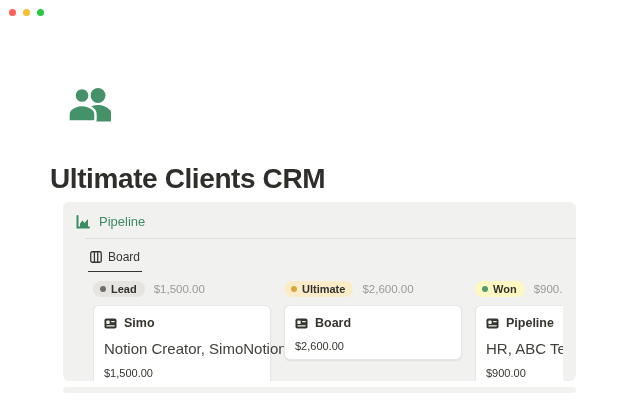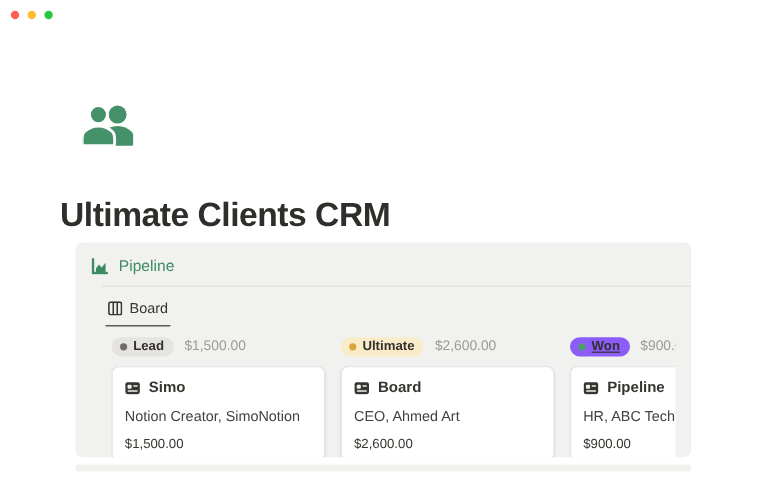--- a/index.html
+++ b/index.html
@@ -58,21 +58,21 @@
   .col-sum { font-size:11.5px; color:#9b9a97; margin-left:9px; white-space:nowrap; }
 
   .card {
     width:178px; background:#ffffff; border-radius:6px;
     border:1px solid rgba(15,15,15,0.10);
     box-shadow:0 1px 2px rgba(15,15,15,0.07);
     padding:10px 10px 7px 10px; cursor:pointer;
   }
   .card .name-row { display:flex; align-items:center; gap:7px; }
   .card .name { font-size:12.5px; font-weight:700; color:#37352f; white-space:nowrap; }
-  .card .subtitle { margin-top:10px; font-size:12px; color:#43413c; white-space:nowrap; }
+  .card .subtitle { margin-top:10px; font-size:15px; color:#43413c; white-space:nowrap; }
   .card .amount { margin-top:10px; font-size:11px; color:#37352f; white-space:nowrap; }
 
   .next-panel {
     position:absolute; left:63px; top:387px; width:513px; height:6px;
     background:#f1f1ef; border-radius:3px;
   }
   svg { display:block; }
 </style>
 </head>
 <body>
@@ -159,27 +159,26 @@
             <span>
               <svg width="13" height="11" viewBox="0 0 13 11">
                 <rect x="0.5" y="0.5" width="12" height="10" rx="1.8" fill="#37352f"></rect>
                 <rect x="2.3" y="2.6" width="3.4" height="3.4" rx="0.8" fill="#f1f1ef"></rect>
                 <rect x="7" y="3" width="3.8" height="1.2" rx="0.6" fill="#f1f1ef"></rect>
                 <rect x="2.3" y="7.2" width="8.5" height="1.2" rx="0.6" fill="#f1f1ef"></rect>
               </svg>
             </span>
             <span class="name">Board</span>
           </div>
-          <div class="subtitle">CEO, Ahmed Art</div>
           <div class="amount">$2,600.00</div>
         </div>
       </div>
       <div class="col">
         <div class="col-head">
-          <span class="pill" style="background: #8b5cf6; text-decoration: underline;">
+          <span class="pill" style="background: #fef9c3;">
             <span class="pdot" style="background: rgb(77, 158, 105);"></span>
             <span>Won</span>
           </span>
           <span class="col-sum">$900.00</span>
         </div>
         <div class="card">
           <div class="name-row">
             <span>
               <svg width="13" height="11" viewBox="0 0 13 11">
                 <rect x="0.5" y="0.5" width="12" height="10" rx="1.8" fill="#37352f"></rect>

